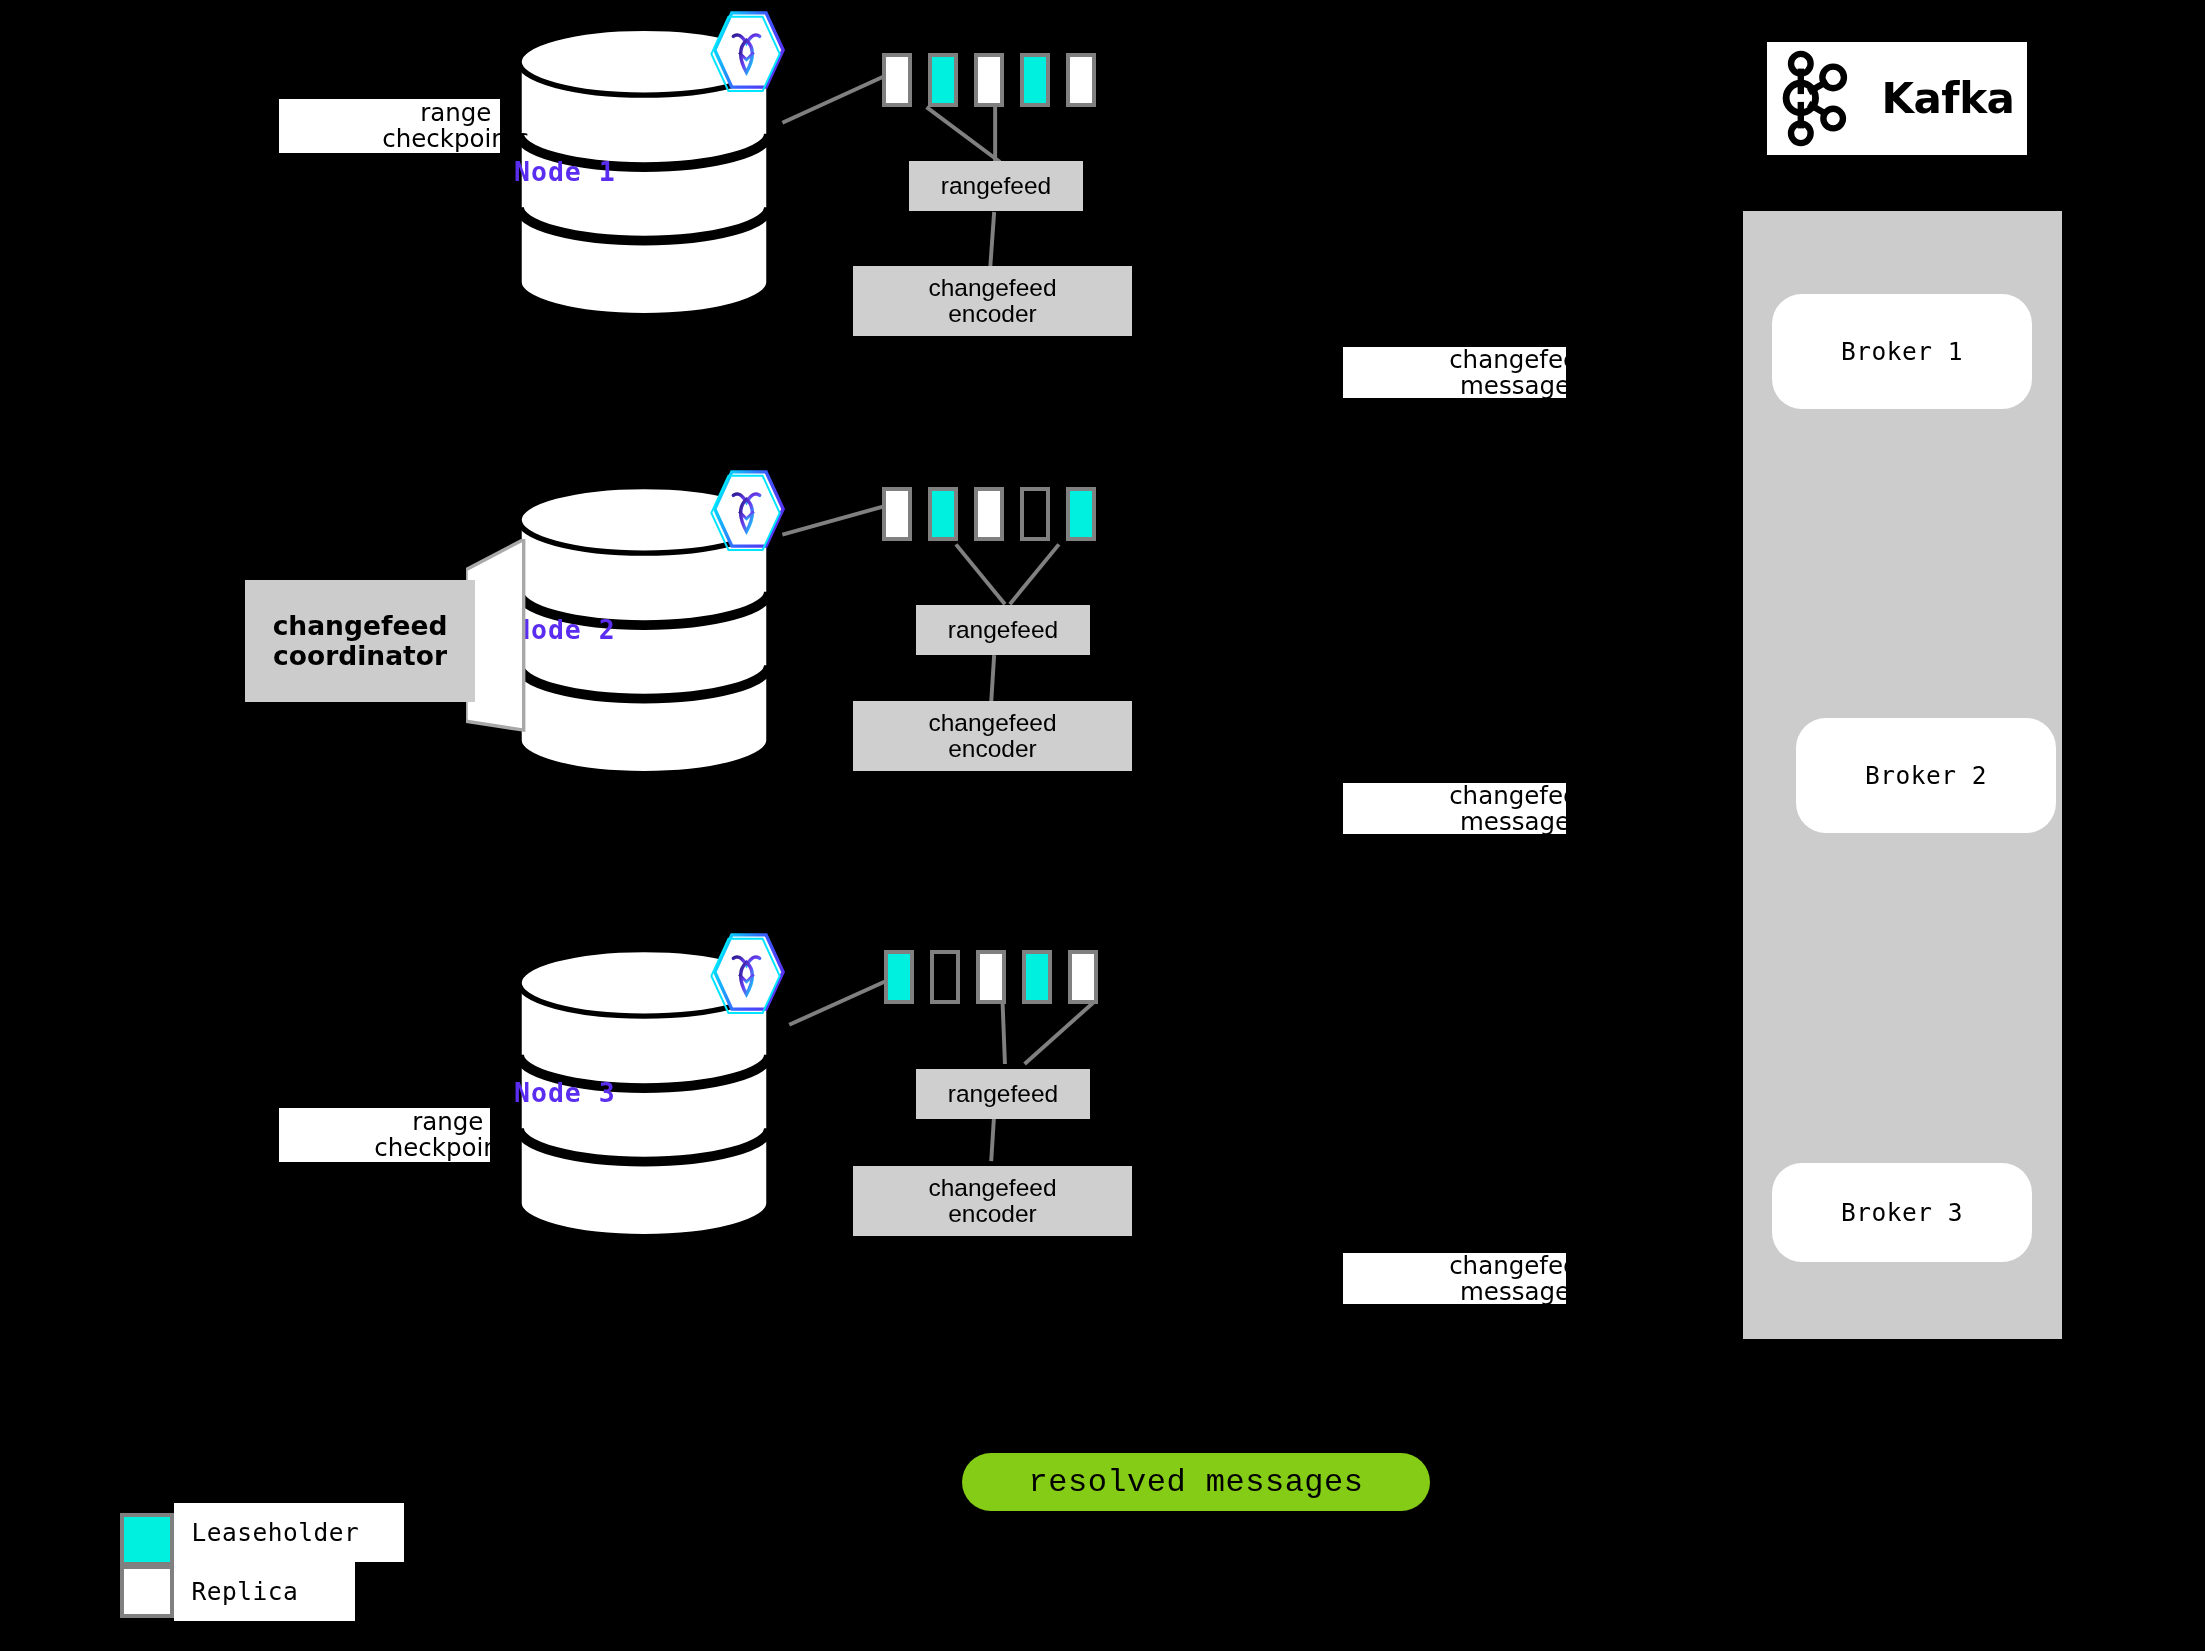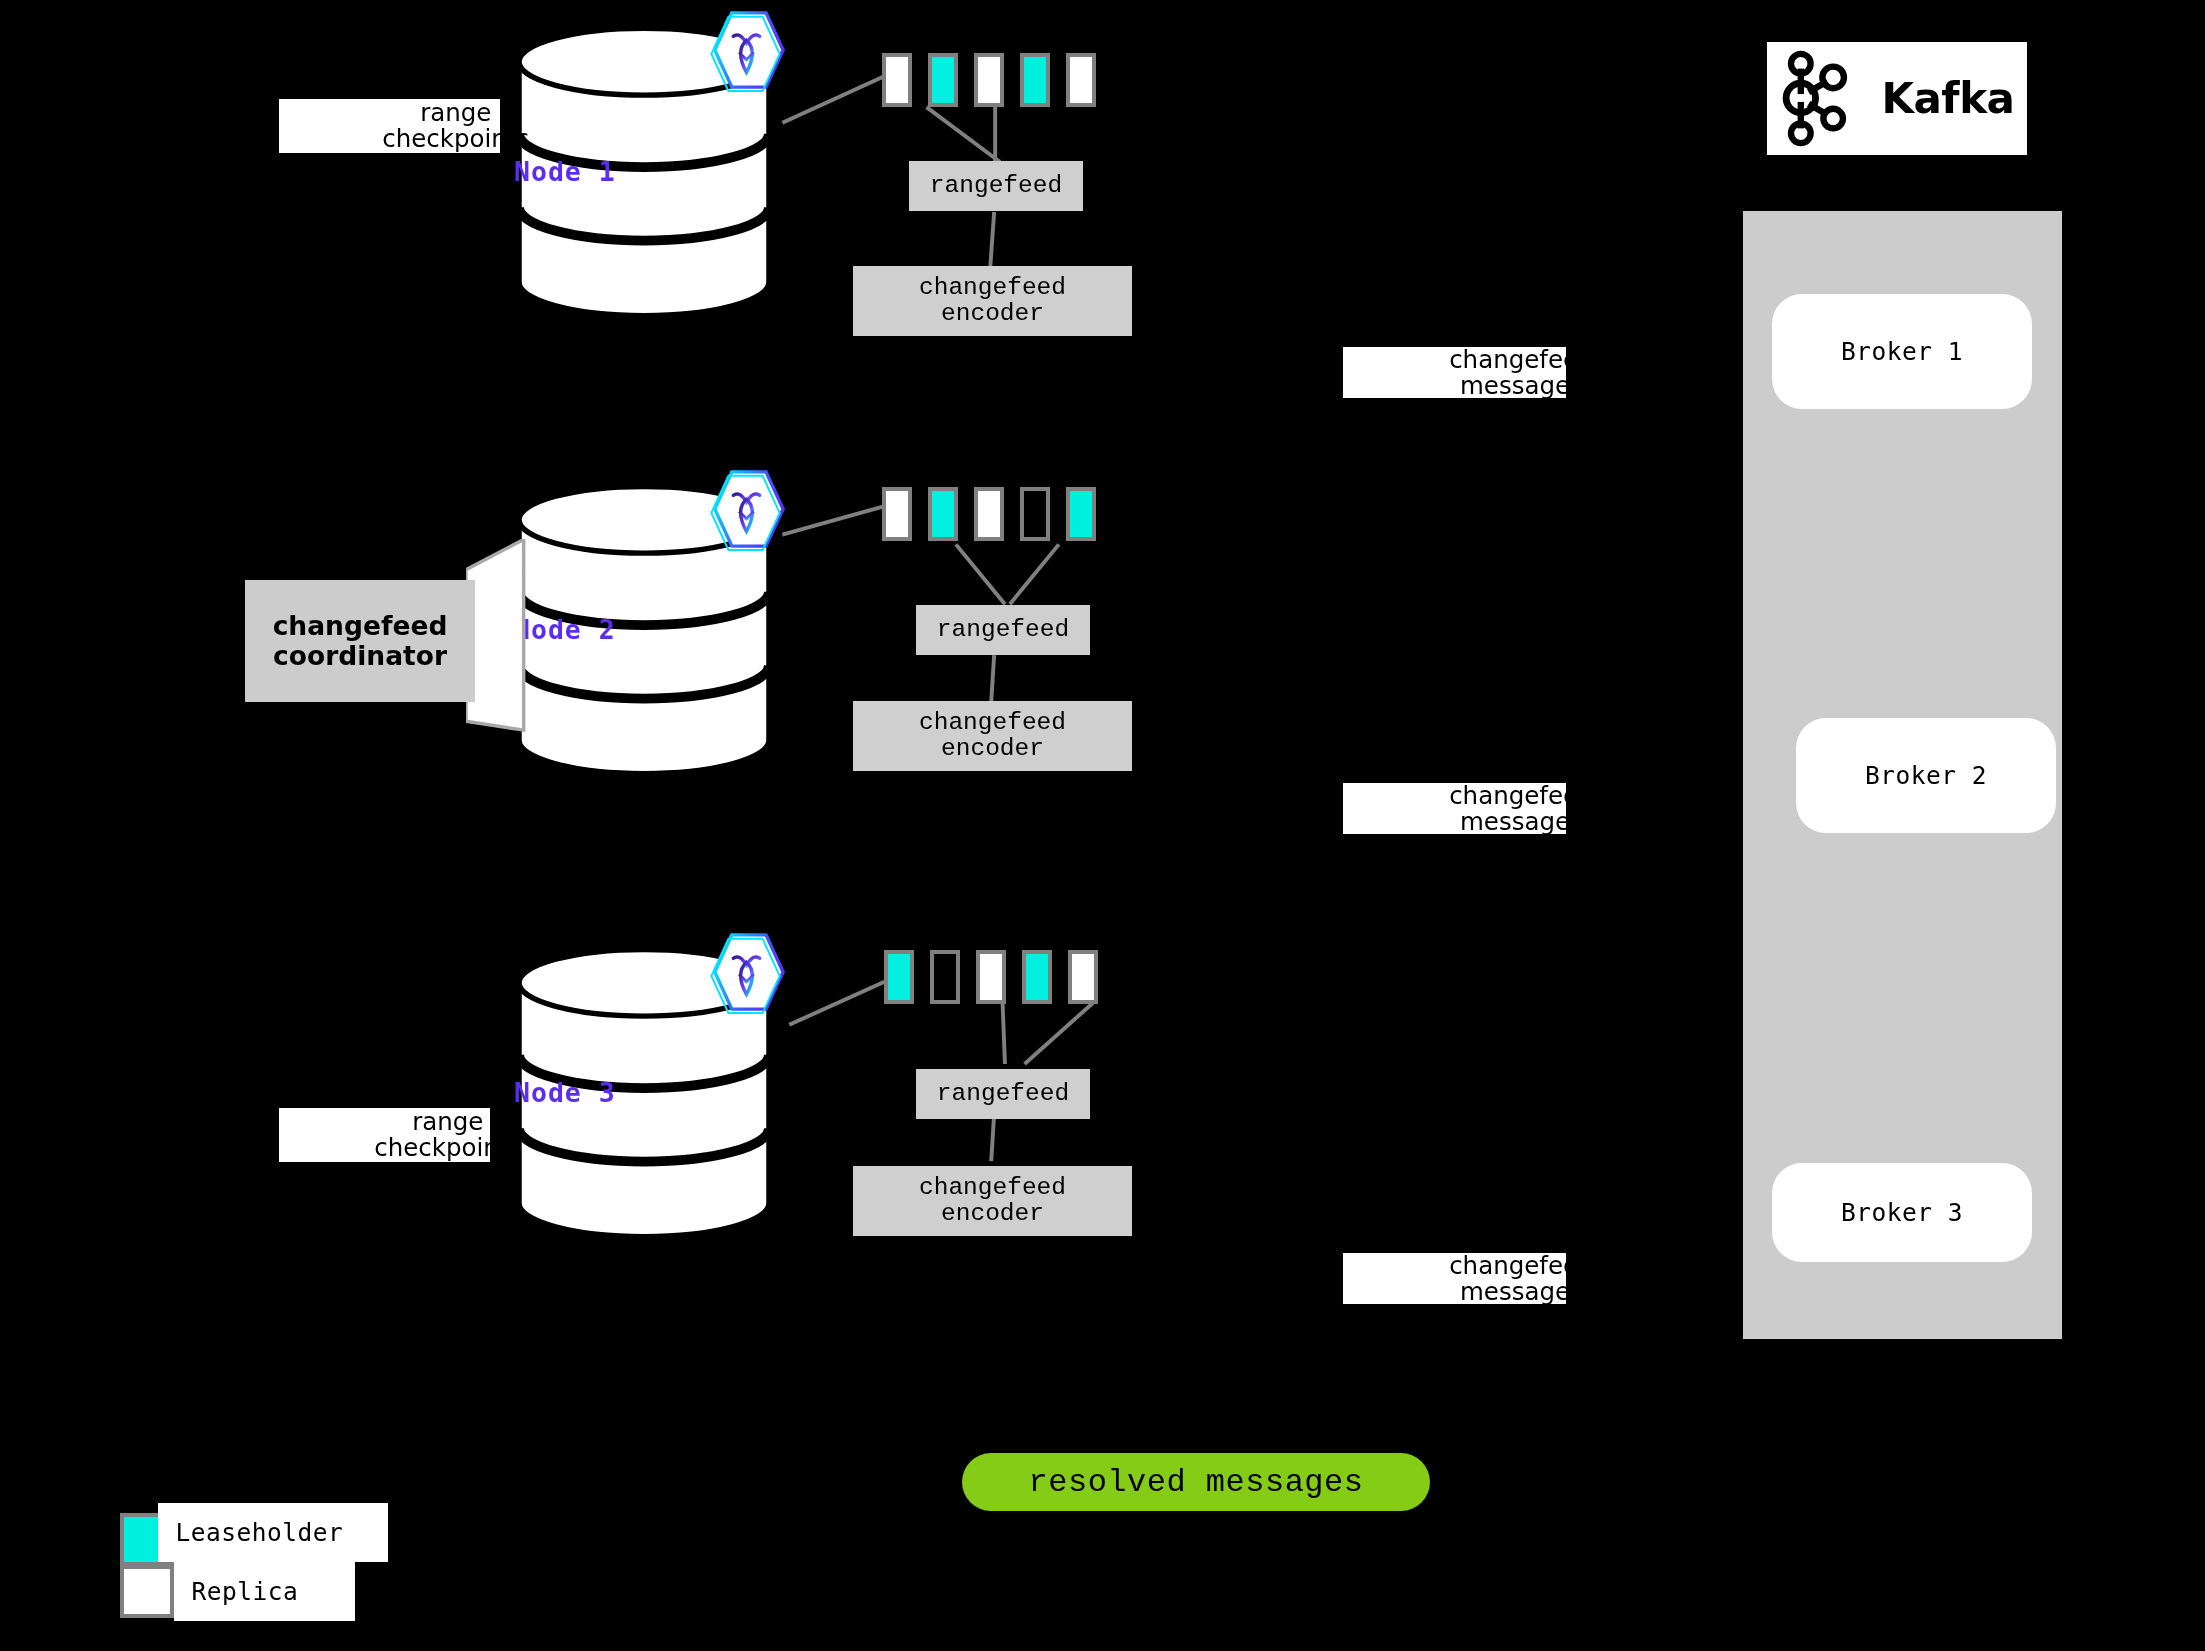--- a/index.html
+++ b/index.html
@@ -59,21 +59,21 @@
 
   
   .gbox {
     position: absolute;
     background: #cfcfcf;
     color: #000;
     display: flex;
     align-items: center;
     justify-content: center;
     text-align: center;
-    font-family: Liberation Mono, monospace;
+    font-family: Liberation Sans, sans-serif;
     font-size: 24.5px;
     line-height: 1.06;
     box-sizing: border-box;
   }
 
   
   .wbox {
     position: absolute;
     background: #ffffff;
     color: #000;
@@ -371,19 +371,19 @@
     <span class="kafka-word">Kafka</span>
   </div>
 
   <div class="broker-panel" style="left:1743px; top:211px; width:319px; height:1128px;"></div>
 
   <div class="broker-pill" style="left:1772px; top:294px; width:260px; height:115px;">Broker 1</div>
   <div class="broker-pill" style="left:1772px; top:718px; width:260px; height:115px;margin-left:24px;">Broker 2</div>
   <div class="broker-pill" style="left:1772px; top:1163px; width:260px; height:99px;">Broker 3</div>
 
   <div class="legend-swatch leaseholder" style="left:120px; top:1513px; background:#00f0e0;"></div>
-  <div class="legend-label" style="left:158px; top:1503px; width:230px; height:59px;">Leaseholder</div>
+  <div class="legend-label" style="left:174px; top:1503px; width:230px; height:59px;">Leaseholder</div>
 
   <div class="legend-swatch replica" style="left:120px; top:1565px; background:#ffffff;"></div>
   <div class="legend-label" style="left:174px; top:1562px; width:181px; height:59px;">Replica</div>
 
 </div>
 
 
 </body></html>

